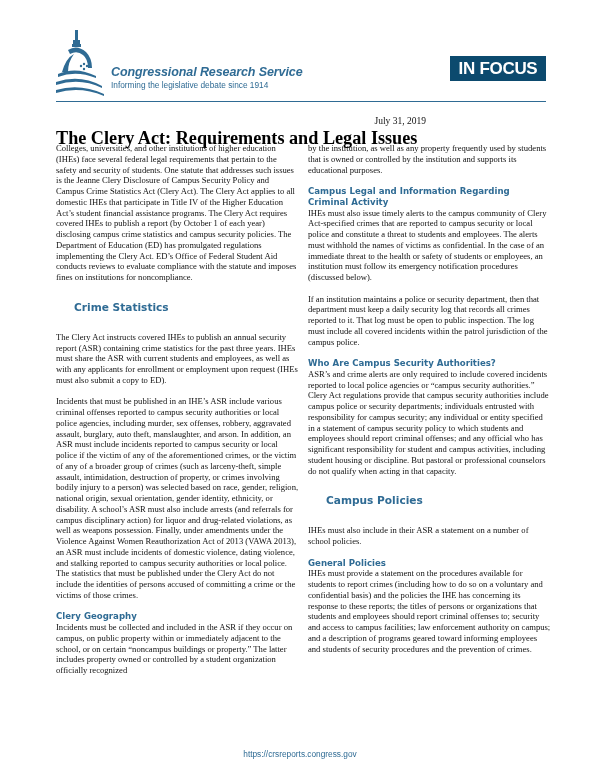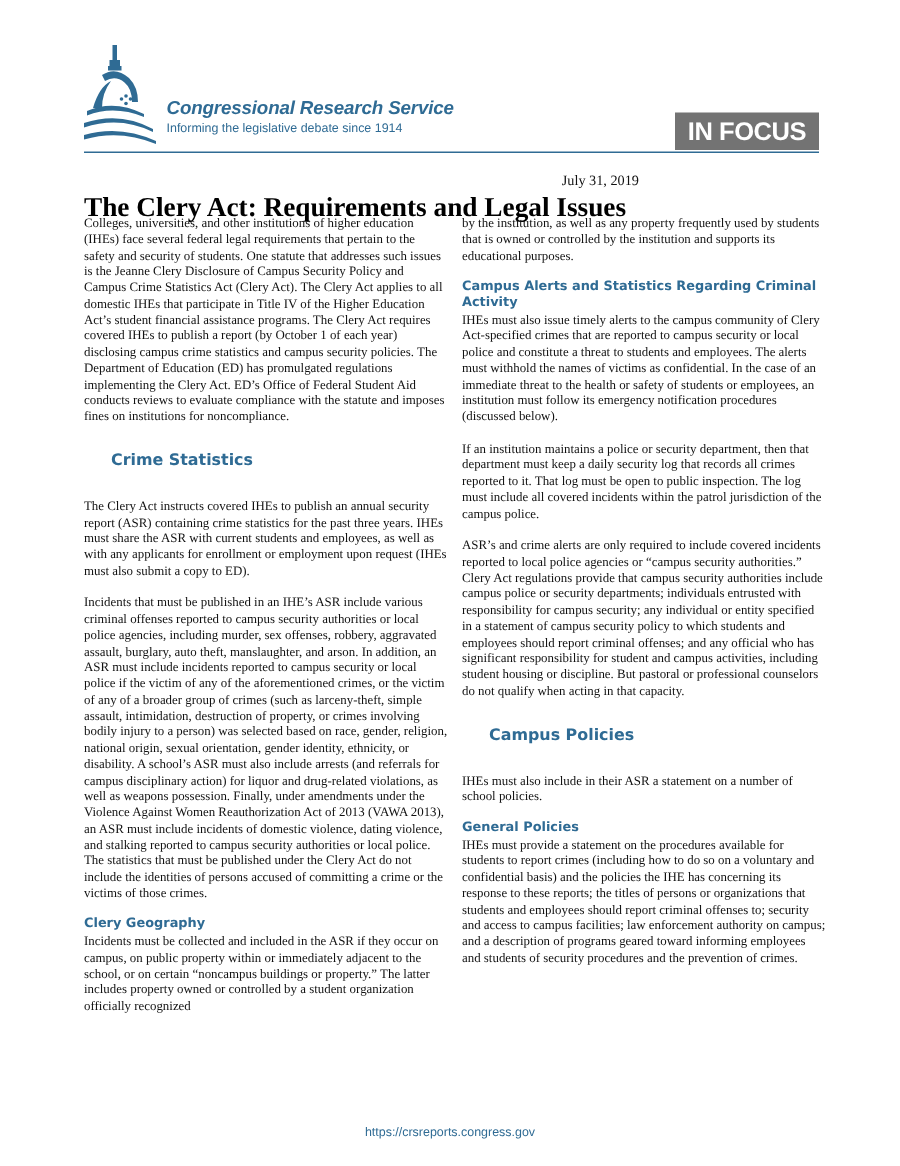--- a/index.html
+++ b/index.html
@@ -1,21 +1,21 @@
 <!DOCTYPE html>
 <html><head>
 <meta charset="utf-8">
 <style>
   html, body { margin: 0; padding: 0; background: #ffffff; }
   body { width: 600px; height: 777px; position: relative; overflow: hidden; }
   .page { position: absolute; left: 0; top: 0; width: 480px; height: 777px; }
   .logo { position: absolute; left: 56px; top: 28px; width: 48px; height: 68px; }
   .crs-name { position: absolute; left: 111px; top: 65px; font-family: "Liberation Sans", sans-serif; font-weight: bold; font-style: italic; font-size: 12.5px; color: #2f6b94; white-space: nowrap; letter-spacing: -0.1px; }
   .crs-tag { position: absolute; left: 111px; top: 80px; font-family: "Liberation Sans", sans-serif; font-size: 8.3px; color: #2f6b94; white-space: nowrap; }
-  .infocus { position: absolute; left: 450px; top: 75px; width: 96px; height: 25px; background: #737373; color: #fff; font-family: "Liberation Sans", sans-serif; font-weight: bold; font-size: 17px; line-height: 25px; text-align: center; letter-spacing: -0.3px; }
+  .infocus { position: absolute; left: 450px; top: 56px; width: 96px; height: 25px; background: #0c4a6e; color: #fff; font-family: "Liberation Sans", sans-serif; font-weight: bold; font-size: 17px; line-height: 25px; text-align: center; letter-spacing: -0.3px; }
   .rule { position: absolute; left: 56px; top: 101px; width: 490px; height: 1px; background: #2f6b94; }
   .date { position: absolute; right: 54px; top: 116px; font-family: "Liberation Serif", serif; font-size: 9.5px; color: #111; }
   .title { position: absolute; left: 56px; top: 128px; font-family: "Liberation Serif", serif; font-weight: bold; font-size: 18.2px; color: #000; white-space: nowrap; margin: 0; }
   .col { position: absolute; top: 143px; width: 243px; font-family: "Liberation Serif", serif; font-size: 8.6px; line-height: 10.75px; color: #111; }
   .col-left { left: 56px; }
   .col-right { left: 308px; }
   .col p { margin: 0 0 10.75px 0; }
   .col p.tight { margin-bottom: 0; }
   h2 { font-family: "DejaVu Sans", sans-serif; font-weight: bold; font-size: 10.6px; line-height: 13px; color: #2f6b94; margin: 18px; }
   h3 { font-family: "DejaVu Sans", sans-serif; font-weight: bold; font-size: 8.6px; line-height: 10.75px; color: #2f6b94; margin: 0; }
@@ -54,23 +54,24 @@
     <p>Colleges, universities, and other institutions of higher education (IHEs) face several federal legal requirements that pertain to the safety and security of students. One statute that addresses such issues is the Jeanne Clery Disclosure of Campus Security Policy and Campus Crime Statistics Act (Clery Act). The Clery Act applies to all domestic IHEs that participate in Title IV of the Higher Education Act’s student financial assistance programs. The Clery Act requires covered IHEs to publish a report (by October 1 of each year) disclosing campus crime statistics and campus security policies. The Department of Education (ED) has promulgated regulations implementing the Clery Act. ED’s Office of Federal Student Aid conducts reviews to evaluate compliance with the statute and imposes fines on institutions for noncompliance.</p>
     <h2>Crime Statistics</h2>
     <p>The Clery Act instructs covered IHEs to publish an annual security report (ASR) containing crime statistics for the past three years. IHEs must share the ASR with current students and employees, as well as with any applicants for enrollment or employment upon request (IHEs must also submit a copy to ED).</p>
     <p>Incidents that must be published in an IHE’s ASR include various criminal offenses reported to campus security authorities or local police agencies, including murder, sex offenses, robbery, aggravated assault, burglary, auto theft, manslaughter, and arson. In addition, an ASR must include incidents reported to campus security or local police if the victim of any of the aforementioned crimes, or the victim of any of a broader group of crimes (such as larceny-theft, simple assault, intimidation, destruction of property, or crimes involving bodily injury to a person) was selected based on race, gender, religion, national origin, sexual orientation, gender identity, ethnicity, or disability. A school’s ASR must also include arrests (and referrals for campus disciplinary action) for liquor and drug-related violations, as well as weapons possession. Finally, under amendments under the Violence Against Women Reauthorization Act of 2013 (VAWA 2013), an ASR must include incidents of domestic violence, dating violence, and stalking reported to campus security authorities or local police. The statistics that must be published under the Clery Act do not include the identities of persons accused of committing a crime or the victims of those crimes.</p>
     <h3>Clery Geography</h3>
     <p class="tight">Incidents must be collected and included in the ASR if they occur on campus, on public property within or immediately adjacent to the school, or on certain “noncampus buildings or property.” The latter includes property owned or controlled by a student organization officially recognized</p>
   </div>
 
   <div class="col col-right">
     <p>by the institution, as well as any property frequently used by students that is owned or controlled by the institution and supports its educational purposes.</p>
-    <h3>Campus Alerts and Statistics Regarding Criminal Activity</h3>
+    <h3>Campus Legal and Information Regarding Criminal Activity</h3>
     <p>IHEs must also issue timely alerts to the campus community of Clery Act-specified crimes that are reported to campus security or local police and constitute a threat to students and employees. The alerts must withhold the names of victims as confidential. In the case of an immediate threat to the health or safety of students or employees, an institution must follow its emergency notification procedures (discussed below).</p>
     <p>If an institution maintains a police or security department, then that department must keep a daily security log that records all crimes reported to it. That log must be open to public inspection. The log must include all covered incidents within the patrol jurisdiction of the campus police.</p>
+    <h3>Who Are Campus Security Authorities?</h3>
     <p>ASR’s and crime alerts are only required to include covered incidents reported to local police agencies or “campus security authorities.” Clery Act regulations provide that campus security authorities include campus police or security departments; individuals entrusted with responsibility for campus security; any individual or entity specified in a statement of campus security policy to which students and employees should report criminal offenses; and any official who has significant responsibility for student and campus activities, including student housing or discipline. But pastoral or professional counselors do not qualify when acting in that capacity.</p>
     <h2>Campus Policies</h2>
     <p>IHEs must also include in their ASR a statement on a number of school policies.</p>
     <h3>General Policies</h3>
     <p>IHEs must provide a statement on the procedures available for students to report crimes (including how to do so on a voluntary and confidential basis) and the policies the IHE has concerning its response to these reports; the titles of persons or organizations that students and employees should report criminal offenses to; security and access to campus facilities; law enforcement authority on campus; and a description of programs geared toward informing employees and students of security procedures and the prevention of crimes.</p>
   </div>
 
   <div class="footer-url">https://crsreports.congress.gov</div>
 </div>
 

